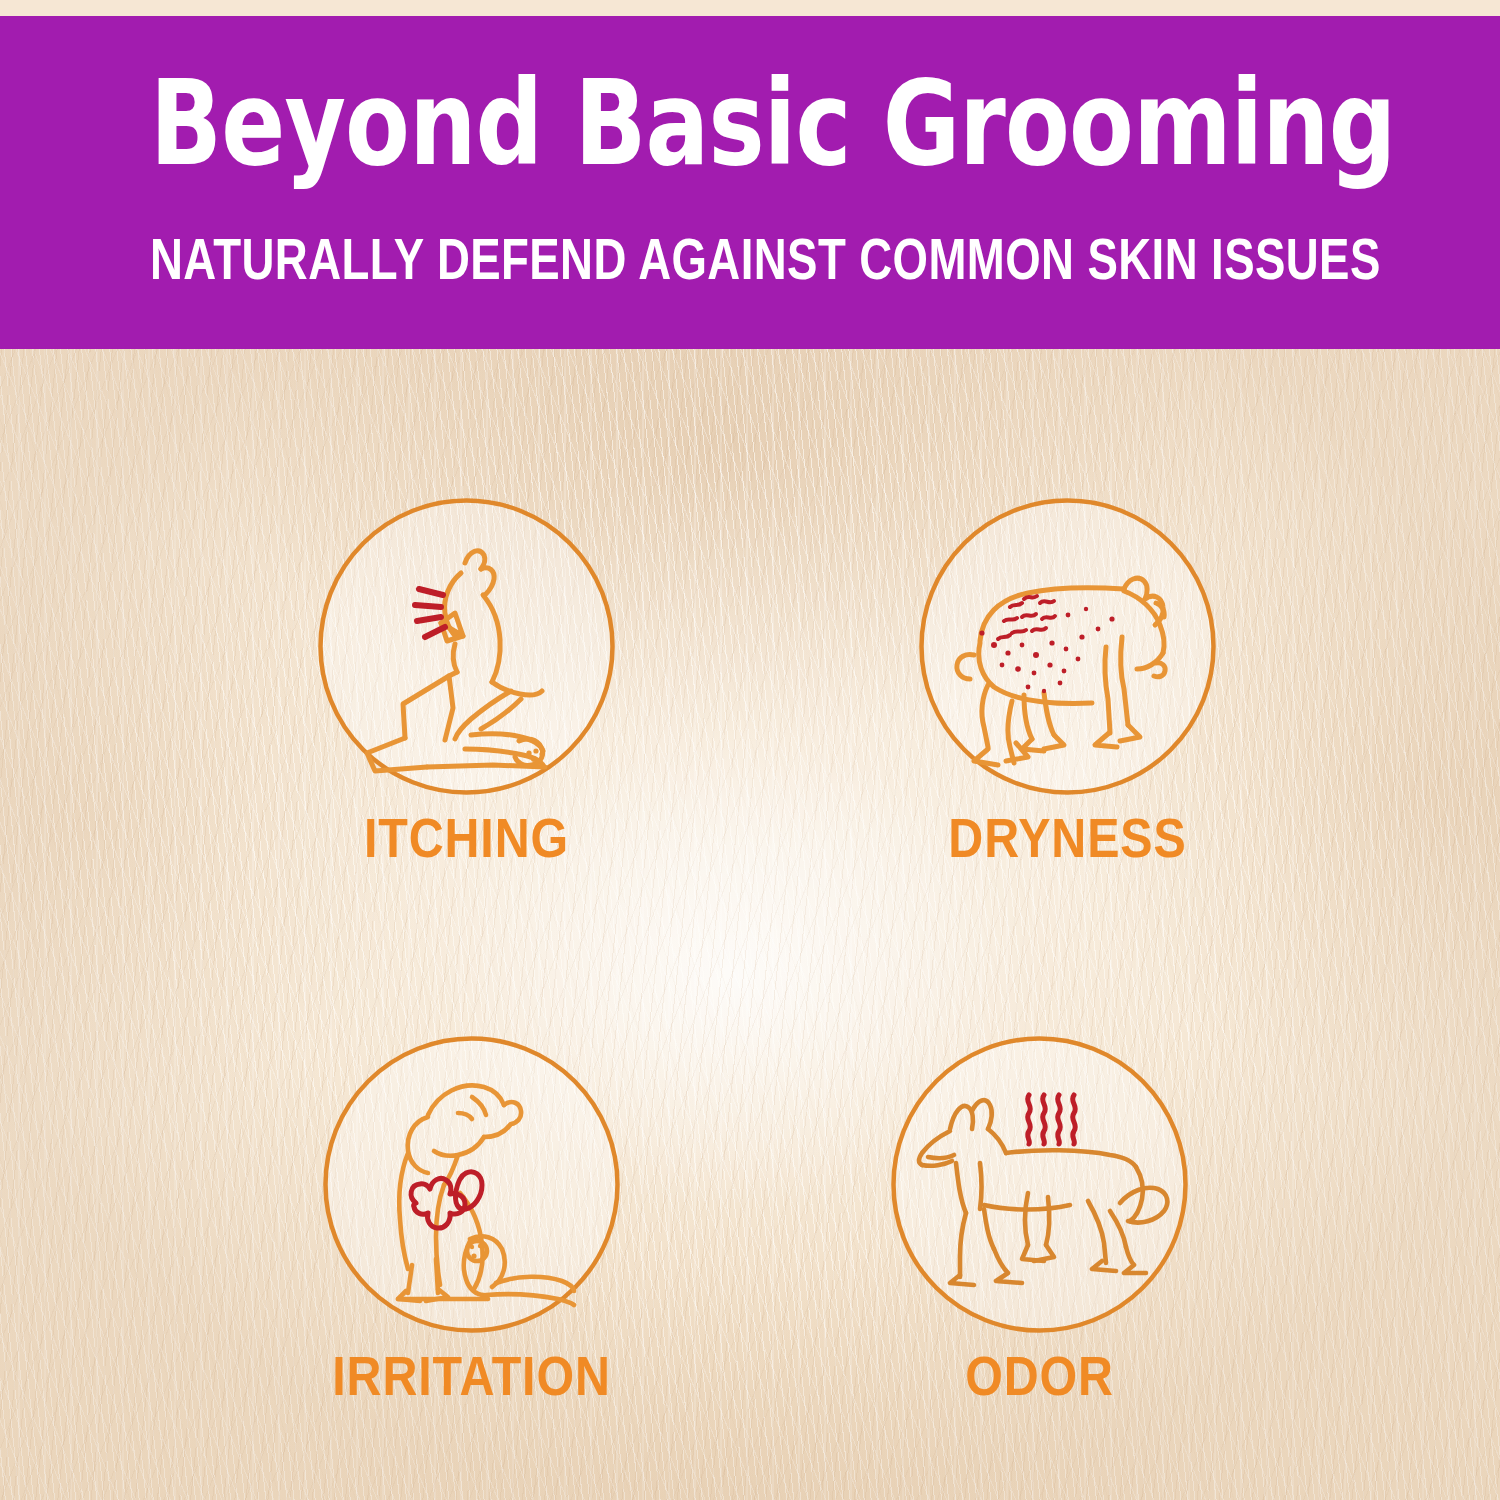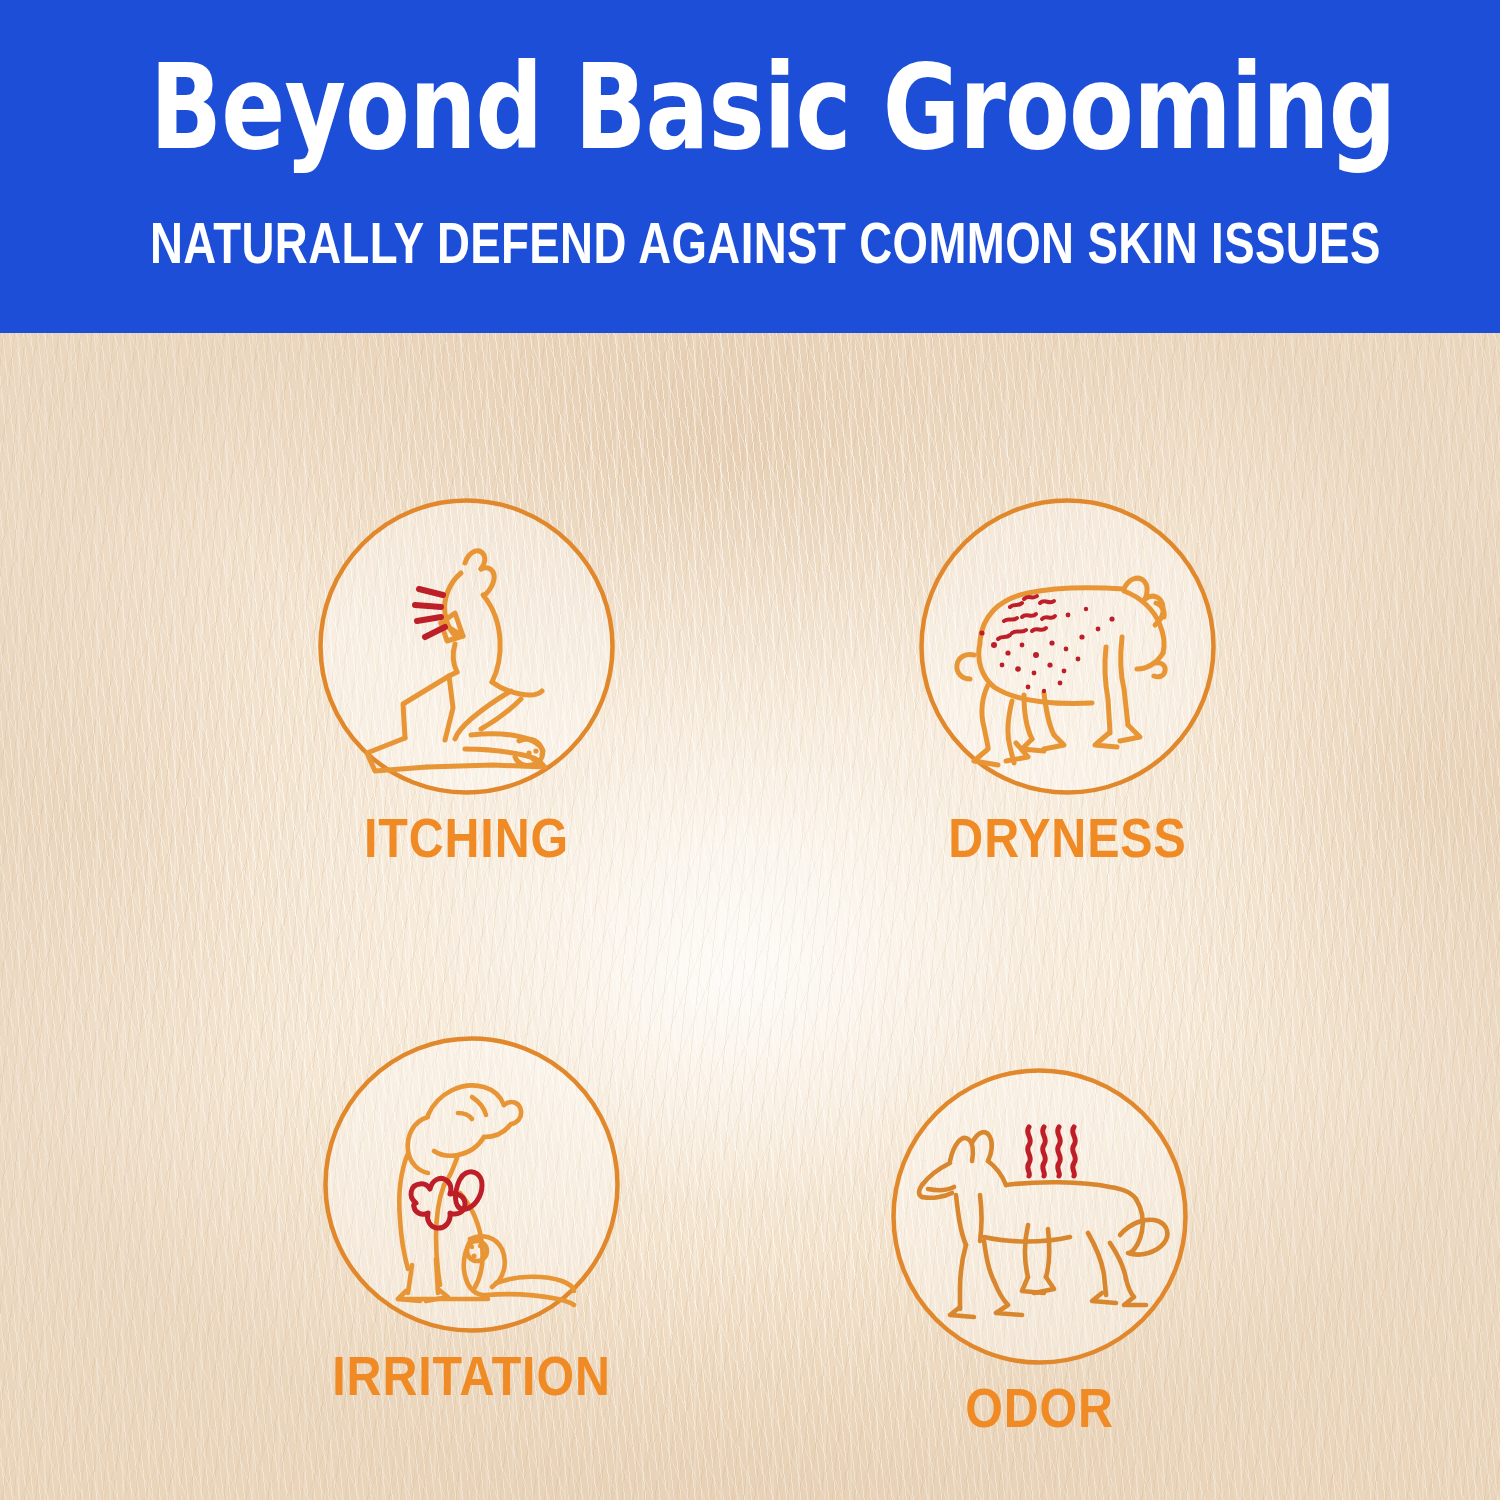--- a/index.html
+++ b/index.html
@@ -11,23 +11,23 @@
   }
   #page {
     position:relative;
     width:1500px; height:1500px;
     overflow:hidden;
   }
 
   
   #header {
     position:absolute;
-    left:0; top:0;
+    left:0; top:16px;
     width:1500px; height:333px;
-    background:#1d4ed8;
+    background:#a21caf;
     z-index:20;
   }
   #title {
     position:absolute;
     left:0; top:48px;
     width:1500px;
     text-align:center;
     color:#FFFFFF;
     font-family:"DejaVu Sans", sans-serif;
     font-weight:700;
@@ -131,21 +131,21 @@
   #grid {
     position:absolute;
     left:0; top:333px;
     width:1500px; height:1179px;
     z-index:10;
   }
   .cell { position:absolute; }
   .cell-itching   { left:315px;  top:162px; }
   .cell-dryness   { left:916px;  top:162px; }
   .cell-irritation{ left:320px;  top:700px; }
-  .cell-odor      { left:888px;  top:732px; }
+  .cell-odor      { left:888px;  top:700px; }
 
   .badge {
     position:relative;
     width:303px; height:303px;
   }
   .badge svg { display:block; width:303px; height:303px; }
 
   .cap {
     position:absolute;
     top:312px;

